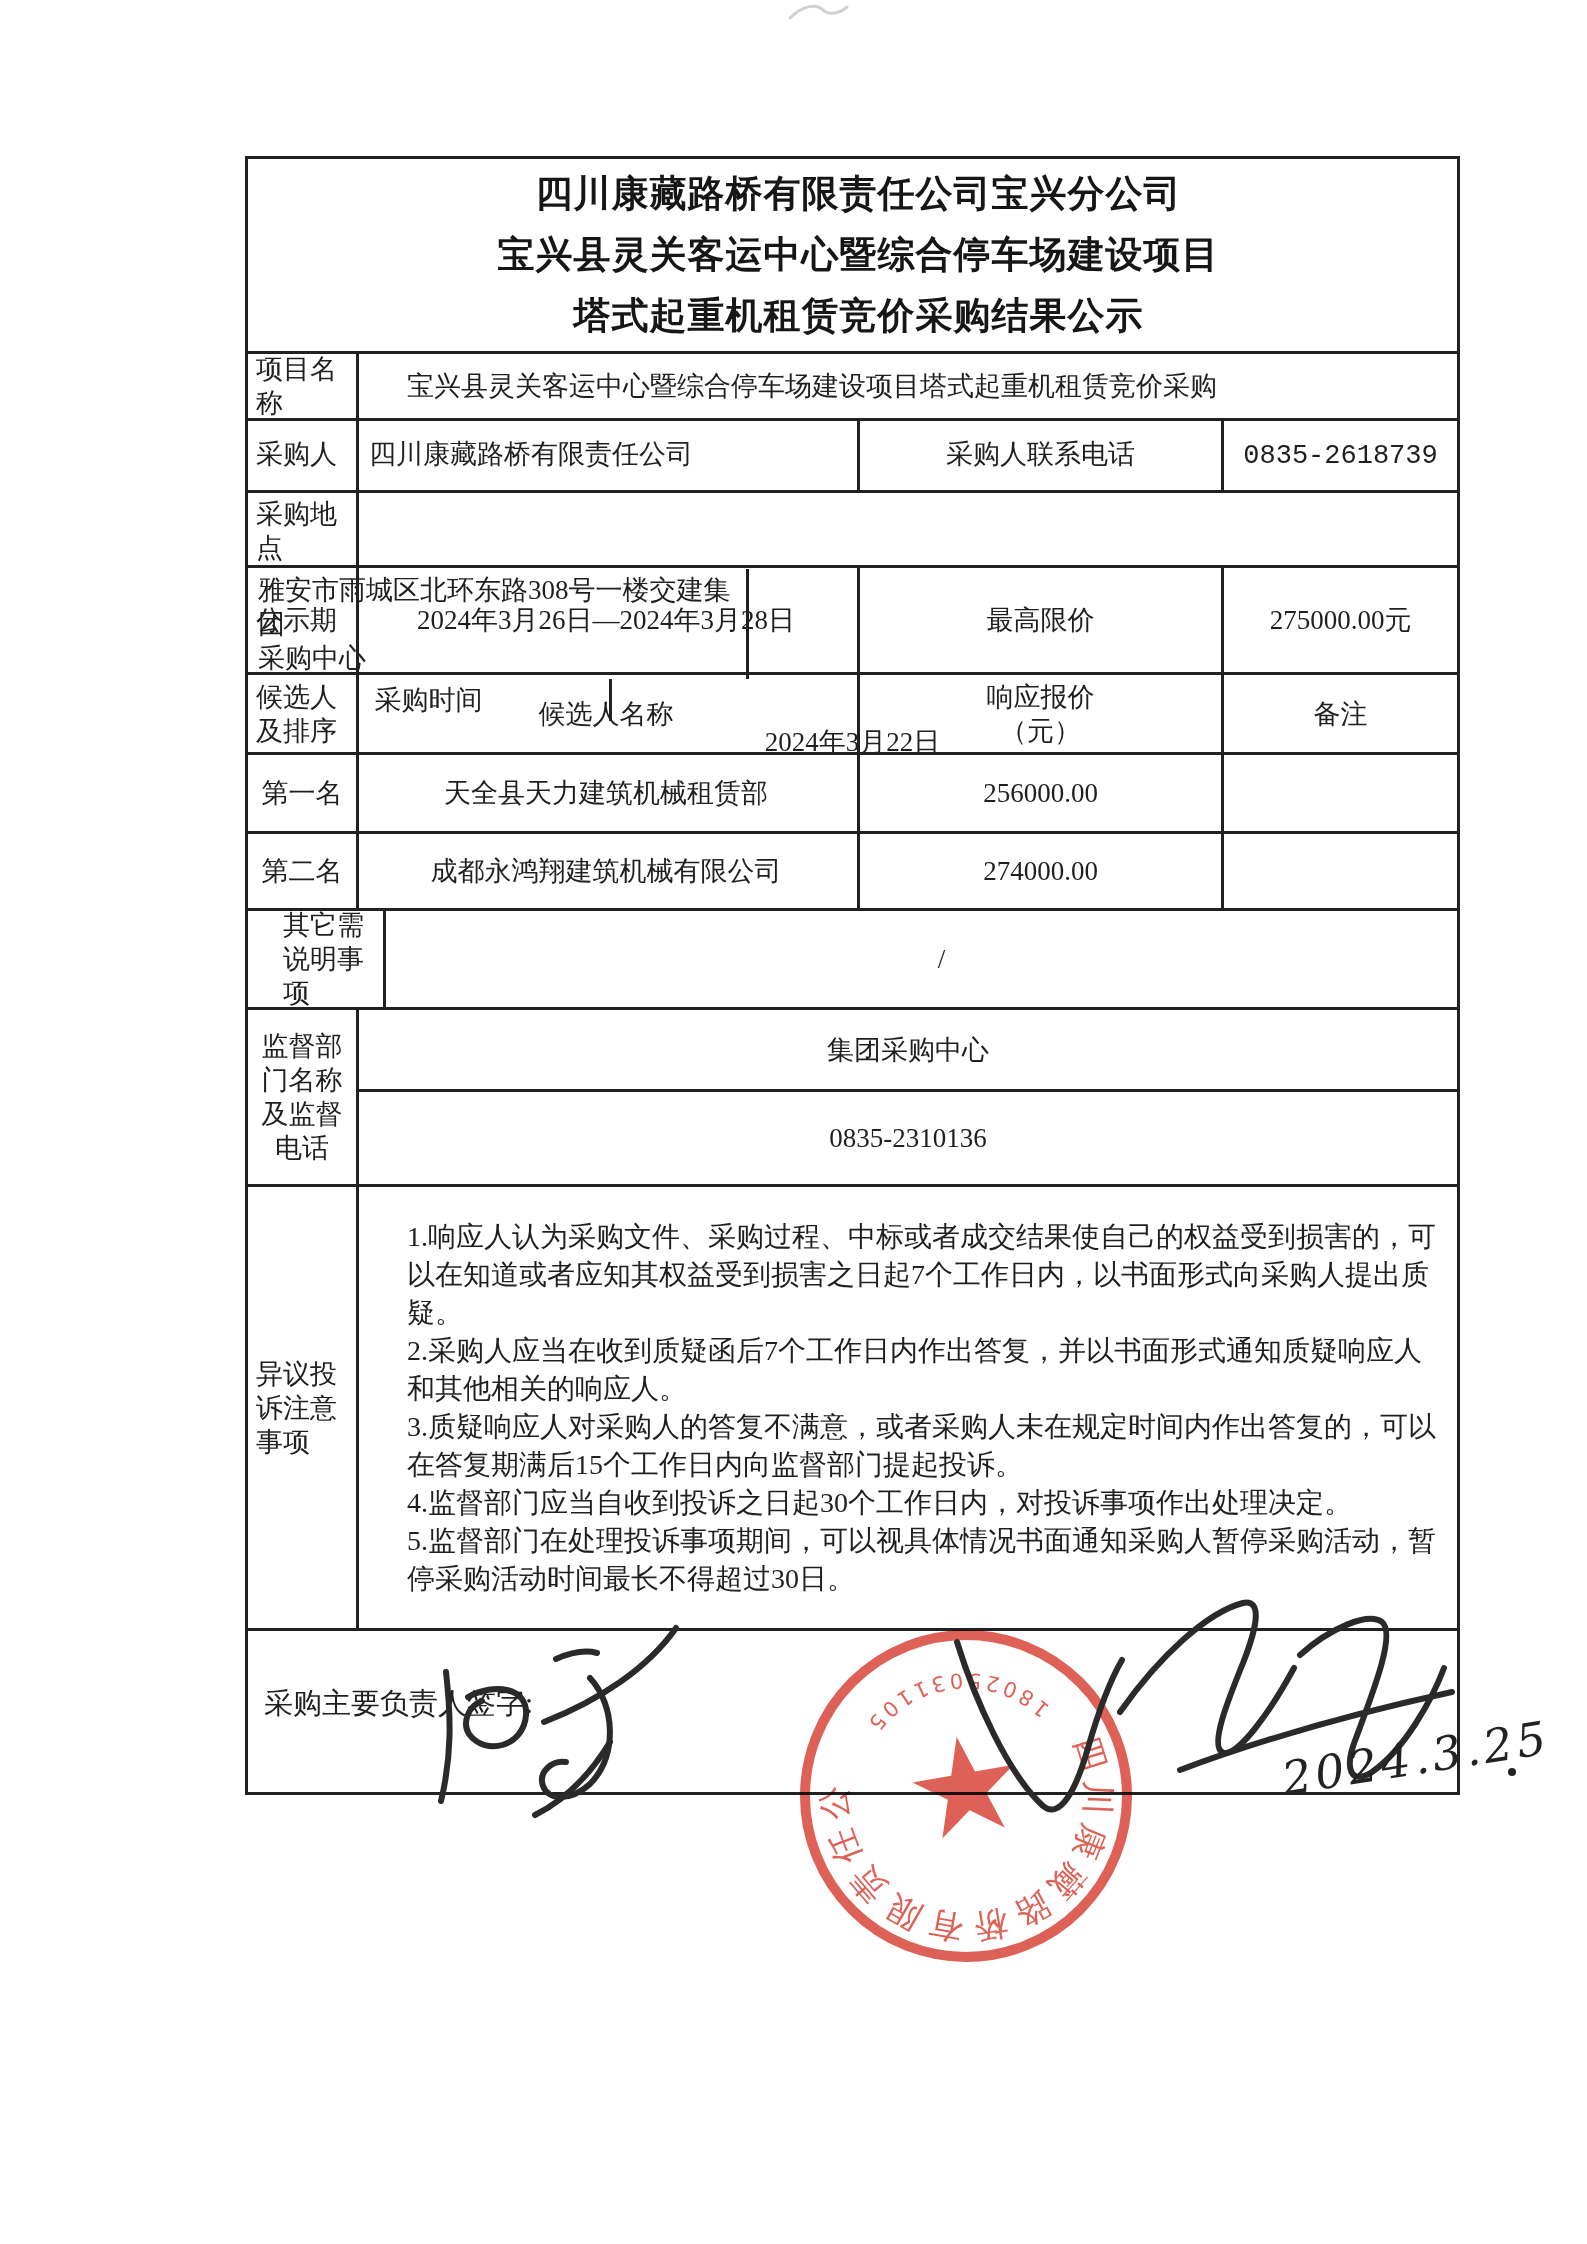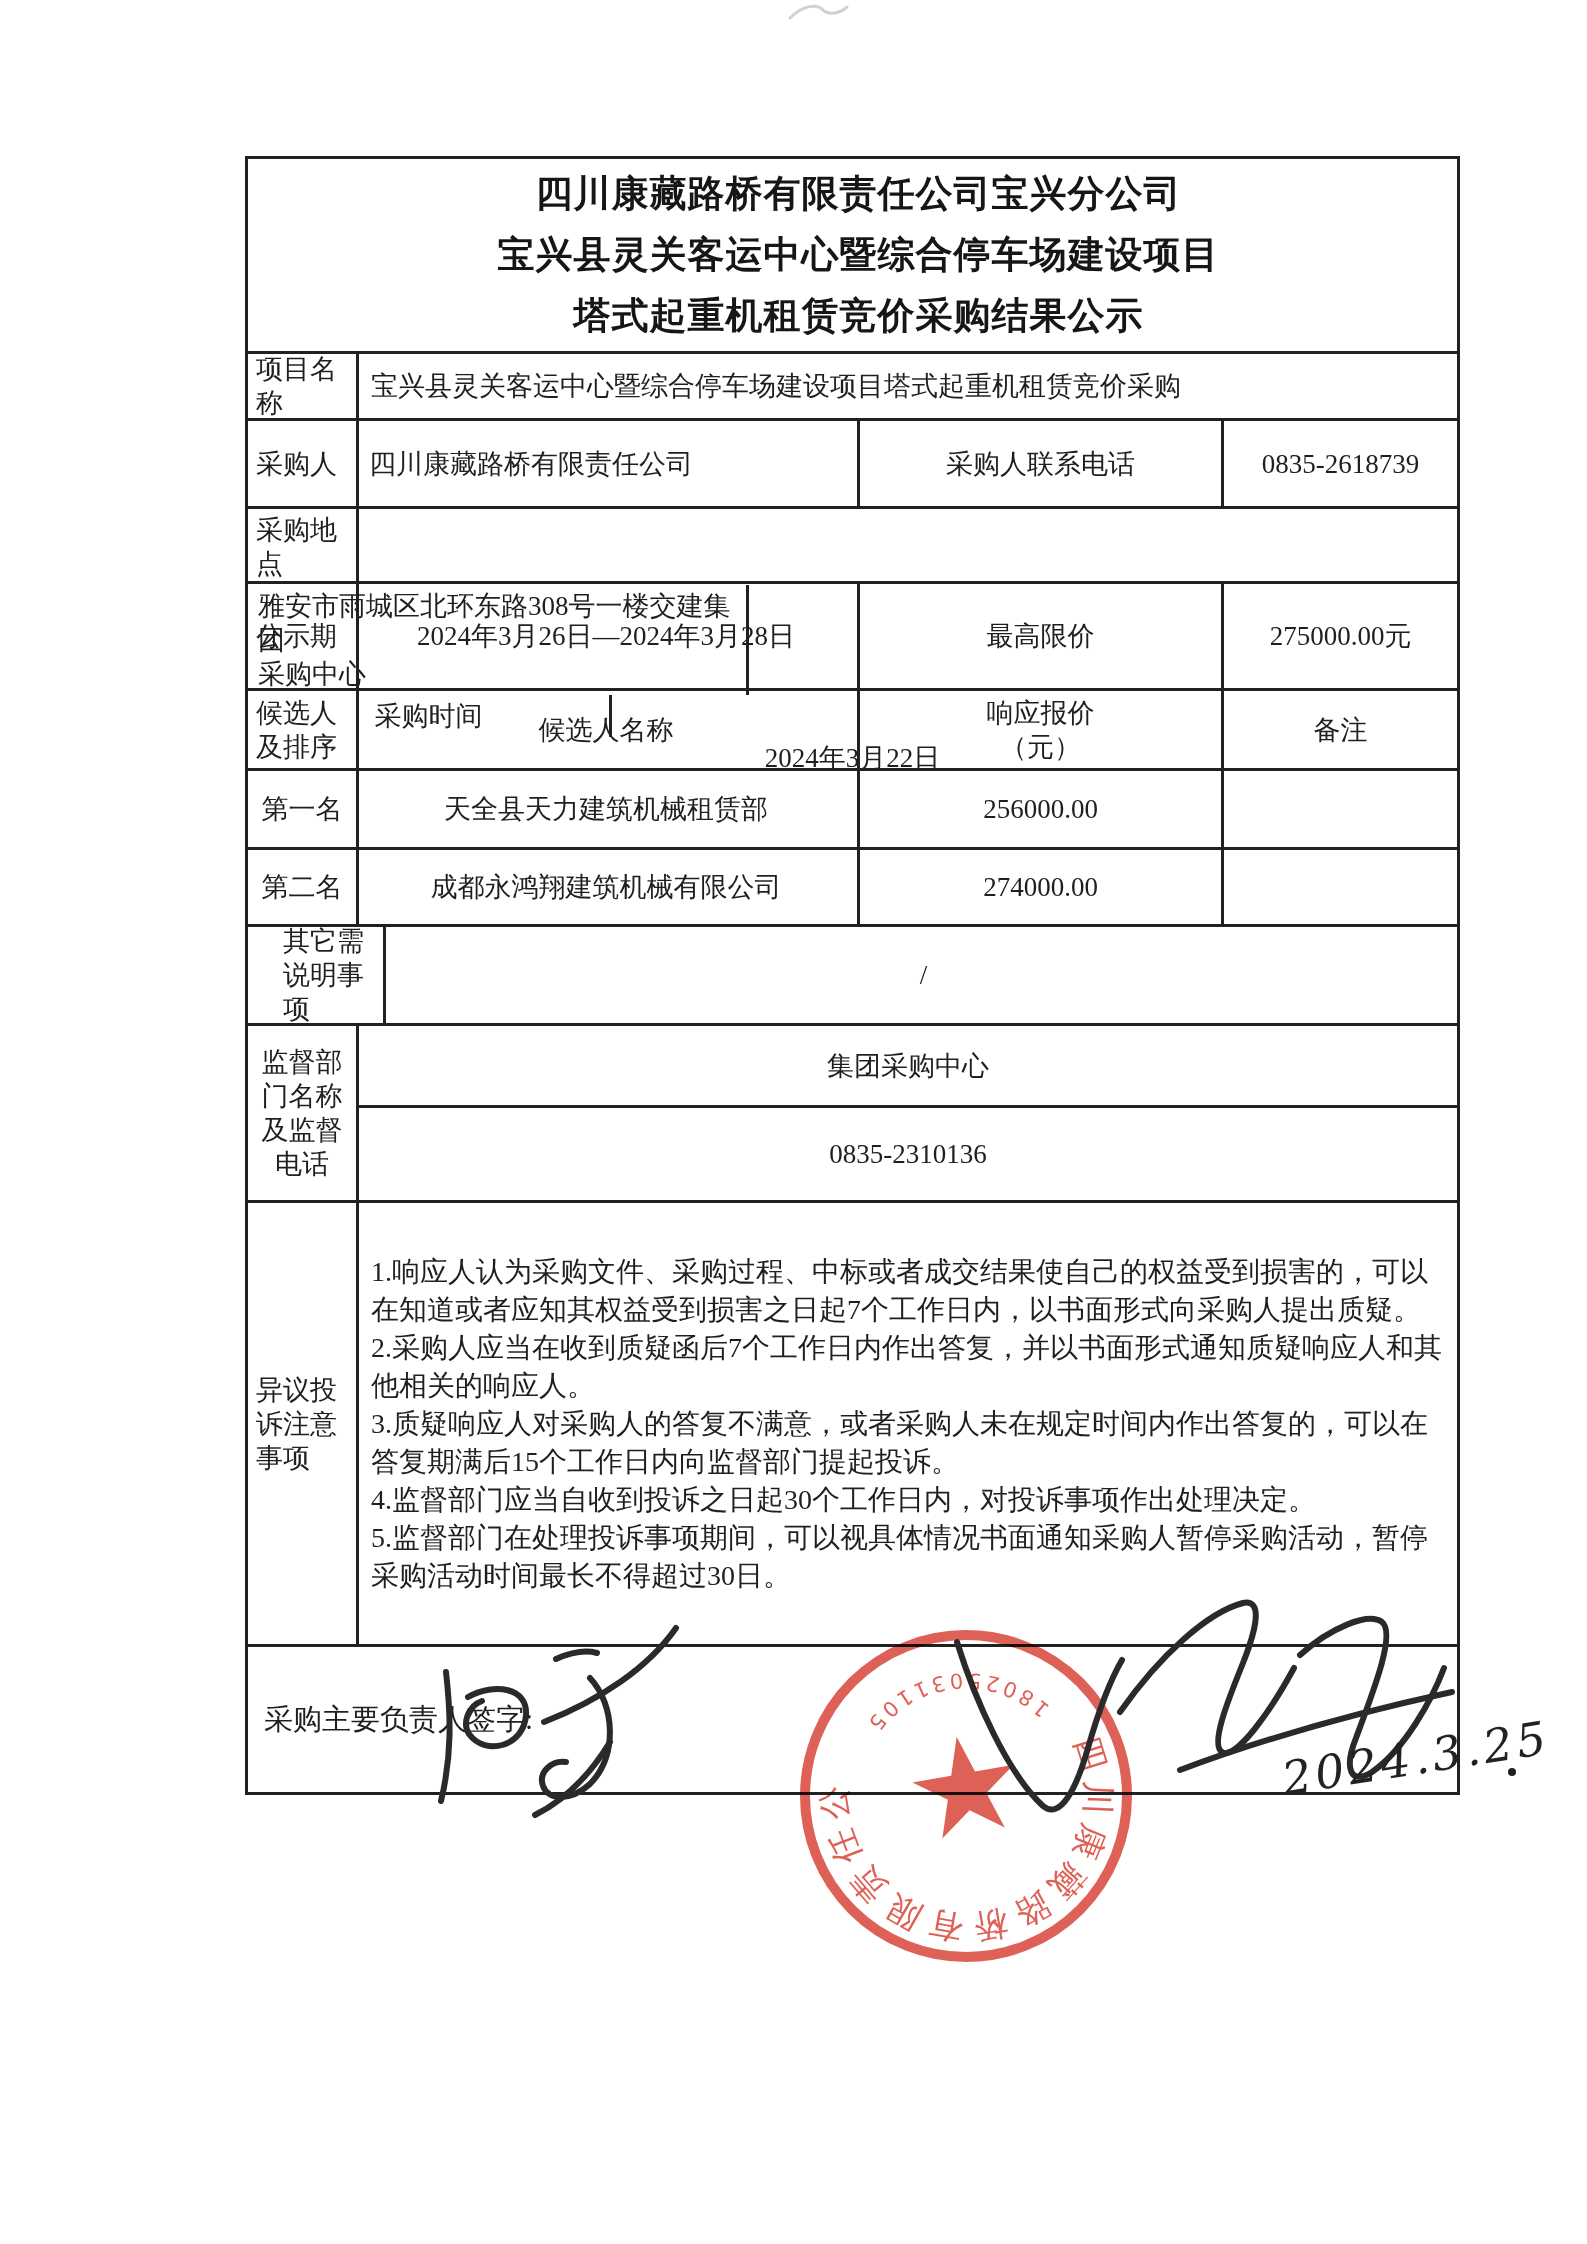--- a/index.html
+++ b/index.html
@@ -21,21 +21,21 @@
     display:flex; align-items:center; white-space:pre-line;
     font-size:27px; line-height:34px; color:var(--ink);
   }
   .cell.endc{ border-right:none; }
   .cA{ width:111px; padding:4px 4px 4px 8px; text-align:left; }
   .cA.centered{ justify-content:center; text-align:center; padding-left:4px; }
   .cB{ width:501px; padding:4px 8px 4px 10px; }
   .cB.centered{ justify-content:center; text-align:center; padding-left:4px; }
   .cC{ width:364px; justify-content:center; text-align:center; padding:4px; }
   .cD{ flex:1; justify-content:center; text-align:center; padding:4px; }
-  .merge{ flex:1; padding:4px 8px 4px 12px; }
+  .merge{ flex:1; padding:4px 8px 4px 12px;margin-left:36px; }
   .merge.centered{ justify-content:center; text-align:center; }
   .stack{ flex:1; display:flex; flex-direction:column; }
   .substack{ box-sizing:border-box; display:flex; justify-content:center; align-items:center; text-align:left; font-size:27px; line-height:34px; white-space:pre-line; }
   .substack.first{ border-bottom:3px solid var(--line); }
   .title-block{
     display:flex; flex-direction:column; justify-content:center; align-items:center;
     gap:11px; text-align:center;
     font-family:"Liberation Sans","DejaVu Sans",sans-serif;
     font-weight:700; font-size:37px; letter-spacing:1px; color:#161616;
   }
@@ -58,21 +58,21 @@
     <div>宝兴县灵关客运中心暨综合停车场建设项目</div>
     <div>塔式起重机租赁竞价采购结果公示</div>
   </div>
 
   <div class="row" style="height:67px;">
     <div class="cell cA">项目名
 称</div>
     <div class="cell merge endc">宝兴县灵关客运中心暨综合停车场建设项目塔式起重机租赁竞价采购</div>
   </div>
 
-  <div class="row" style="height:88px;">
+  <div class="row" style="height:72px;font-family:Liberation Mono, monospace;">
     <div class="cell cA">采购人</div>
     <div class="cell cB">四川康藏路桥有限责任公司</div>
     <div class="cell cC">采购人联系电话</div>
     <div class="cell cD endc">0835-2618739</div>
   </div>
 
   <div class="row" style="height:75px;flex-direction:column;">
     <div class="cell cA">采购地
 点</div>
     <div class="cell cB">雅安市雨城区北环东路308号一楼交建集团

